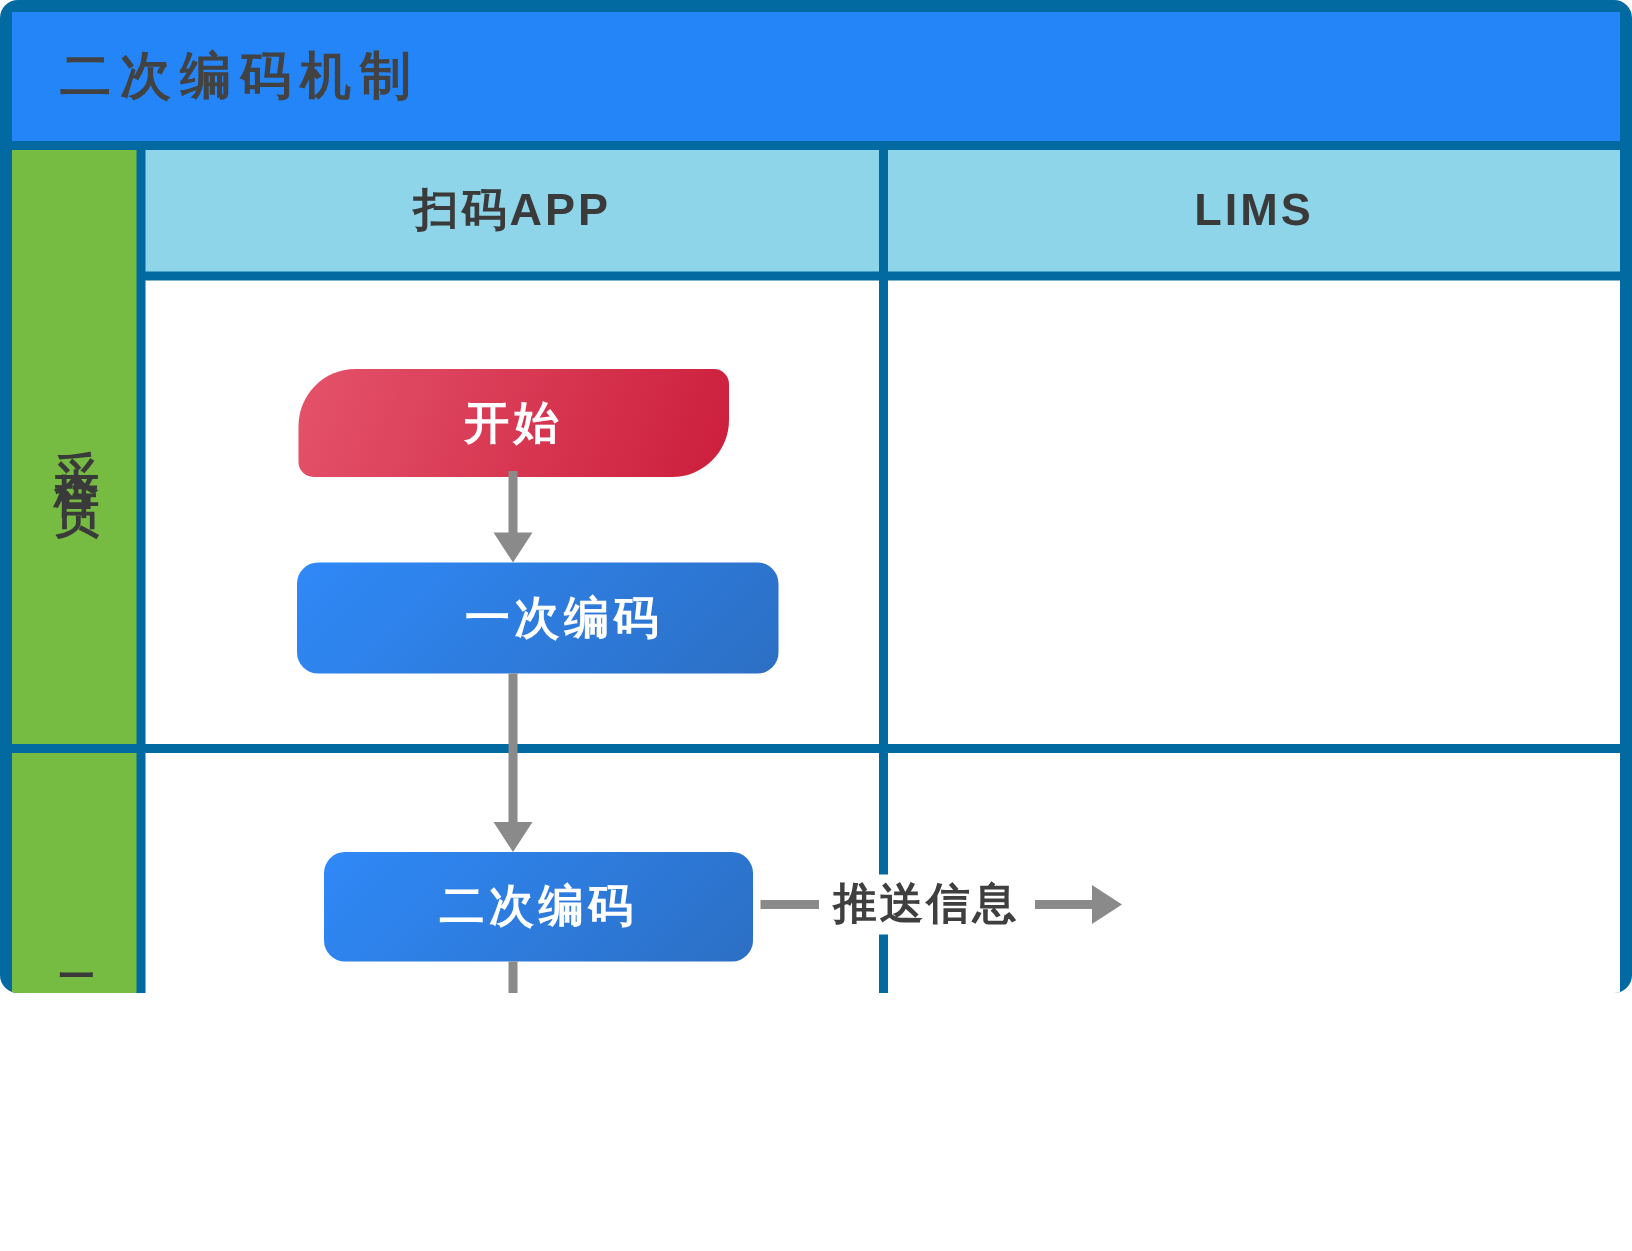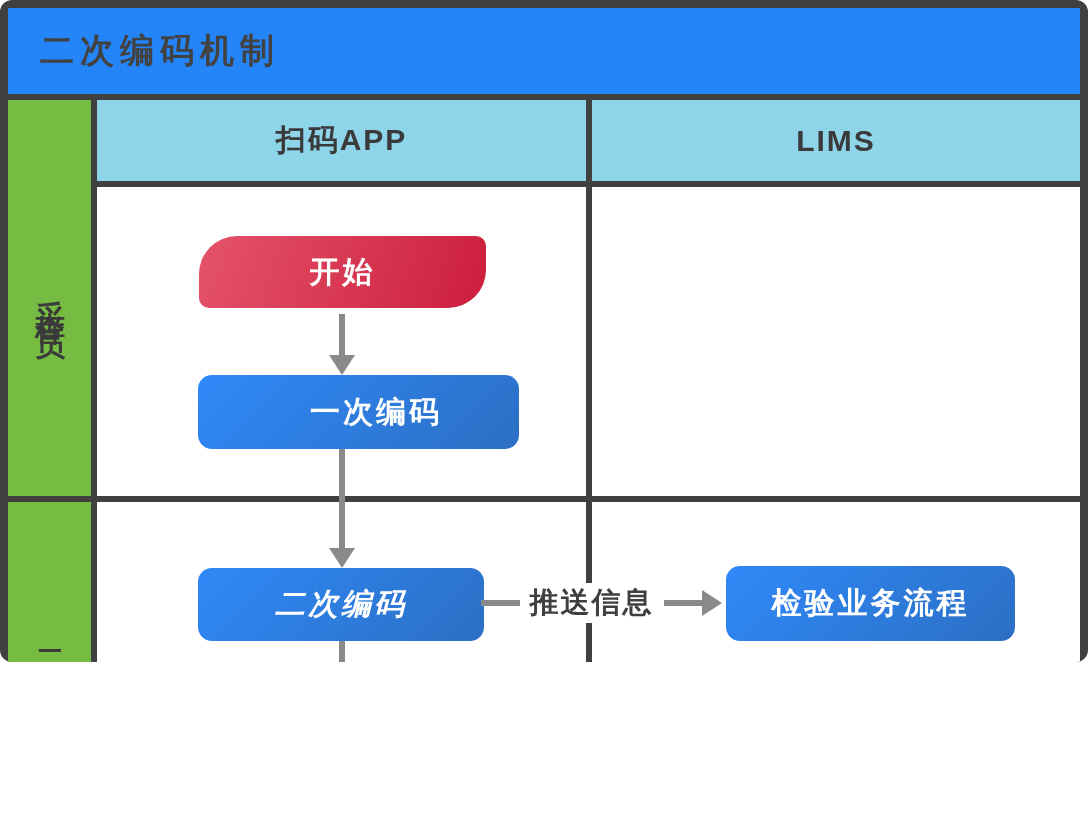--- a/index.html
+++ b/index.html
@@ -1,17 +1,17 @@
 <!DOCTYPE html>
 <html><head>
 <meta charset="utf-8">
 <style>
   html,body{margin:0;padding:0;background:#ffffff;}
   body{width:1088px;height:834px;font-family:"Liberation Sans",sans-serif;}
-  .frame{position:relative;width:1088px;height:662px;background:#404040;border-radius:12px;overflow:hidden;box-sizing:border-box;}
+  .frame{position:relative;width:1088px;height:662px;background:#0369a1;border-radius:12px;overflow:hidden;box-sizing:border-box;}
   .grid{position:absolute;inset:0;display:grid;box-sizing:border-box;
         padding:8px 8px 7px 8px;
         grid-template-columns:83px 489px 488px;
         grid-template-rows:86px 81px 309px 325px;
         gap:6px;}
   .title-bar{grid-column:1/4;grid-row:1;background:#2385f8;display:flex;align-items:center;padding-left:32px;}
   .title-bar .t{font-size:34px;font-weight:bold;color:#424242;letter-spacing:6px;}
   .hdr{background:#8ed5e9;display:flex;align-items:center;justify-content:center;
        font-size:30px;font-weight:bold;color:#3a3a3a;letter-spacing:2px;}
   .hdr-app{grid-column:2;grid-row:2;}
@@ -26,37 +26,37 @@
   .c-lims-1{grid-column:3;grid-row:3;}
   .c-app-2{grid-column:2;grid-row:4;}
   .c-lims-2{grid-column:3;grid-row:4;}
 
   .overlay{position:absolute;inset:0;pointer-events:none;}
   .node{position:absolute;display:flex;align-items:center;justify-content:center;
         color:#ffffff;font-weight:bold;font-size:30px;letter-spacing:3px;}
   .pill{background:linear-gradient(110deg,#e4536a 0%,#cc1e3c 100%);
         border-radius:38px 10px 38px 10px;}
   .proc{background:linear-gradient(135deg,#2f89f8 0%,#2c6fc4 100%);border-radius:14px;}
-  .n-start{left:199px;top:236px;width:287px;height:72px;}
+  .n-start{left:199px;top:246px;width:287px;height:72px;}
   .n-first{left:198px;top:375px;width:286px;height:74px;padding-left:35px;}
-  .n-second{left:198px;top:568px;width:286px;height:73px;font-style:italic;}
+  .n-second{left:216px;top:568px;width:286px;height:73px;}
   .n-end{left:199px;top:691px;width:287px;height:78px;}
   .n-lims{left:726px;top:566px;width:289px;height:75px;}
 
   .varrow{position:absolute;width:26px;}
   .varrow .shaft{position:absolute;left:10px;top:0;width:6px;background:#8a8a8a;}
   .varrow .head{position:absolute;left:0;bottom:0;width:0;height:0;
                 border-left:13px solid transparent;border-right:13px solid transparent;
                 border-top:20px solid #8a8a8a;}
   .va-1{left:329px;top:314px;height:61px;}
   .va-2{left:329px;top:449px;height:119px;}
   .va-3{left:329px;top:641px;height:50px;}
   .va-1 .shaft{height:43px;} .va-2 .shaft{height:101px;} .va-3 .shaft{height:32px;}
 
-  .hconn{position:absolute;left:481px;top:585px;width:241px;height:36px;
+  .hconn{position:absolute;left:507px;top:585px;width:241px;height:36px;
          display:flex;align-items:center;}
   .hconn .line{height:6px;background:#8a8a8a;flex:1;}
   .hconn .lbl{background:#ffffff;padding:0 10px;font-size:29px;font-weight:600;
               color:#3f3f3f;letter-spacing:2px;white-space:nowrap;}
   .hconn .head{width:0;height:0;border-top:13px solid transparent;
                border-bottom:13px solid transparent;border-left:20px solid #8a8a8a;}
 </style>
 </head>
 <body>
 
@@ -109,15 +109,14 @@
     </div>
 
 
     <div class="hconn">
       <div class="line"></div>
       <div class="lbl">推送信息</div>
       <div class="line"></div>
       <div class="head"></div>
     </div>
 
-    <div class="node proc n-lims">检验业务流程</div>
   </div>
 </div>
 
 </body></html>

